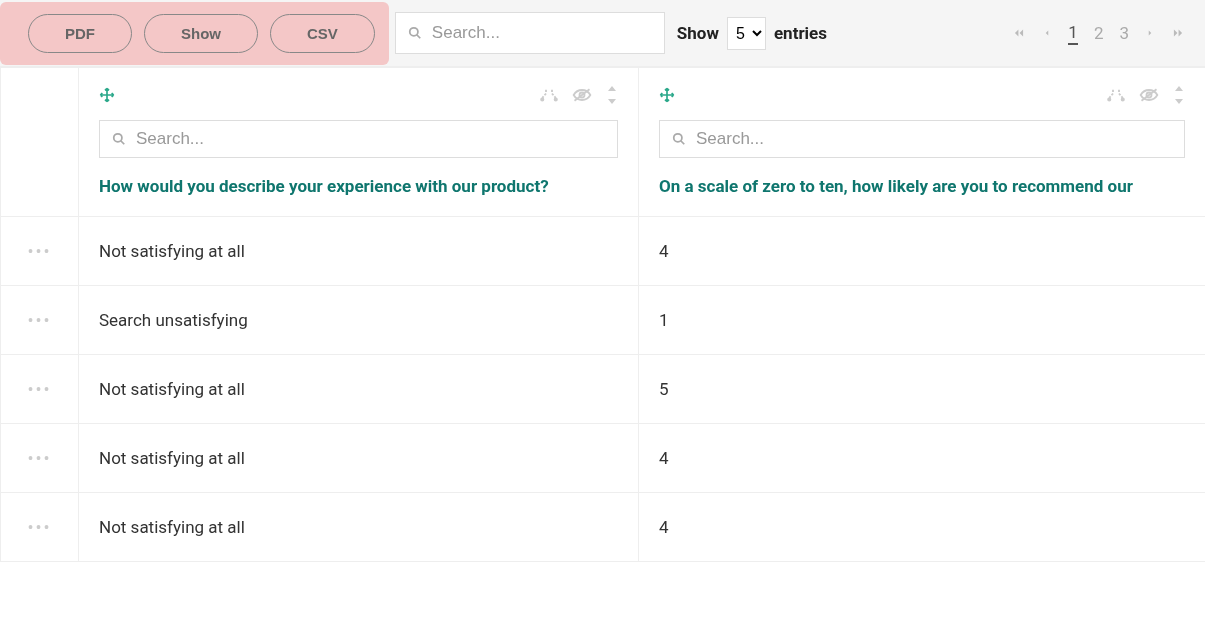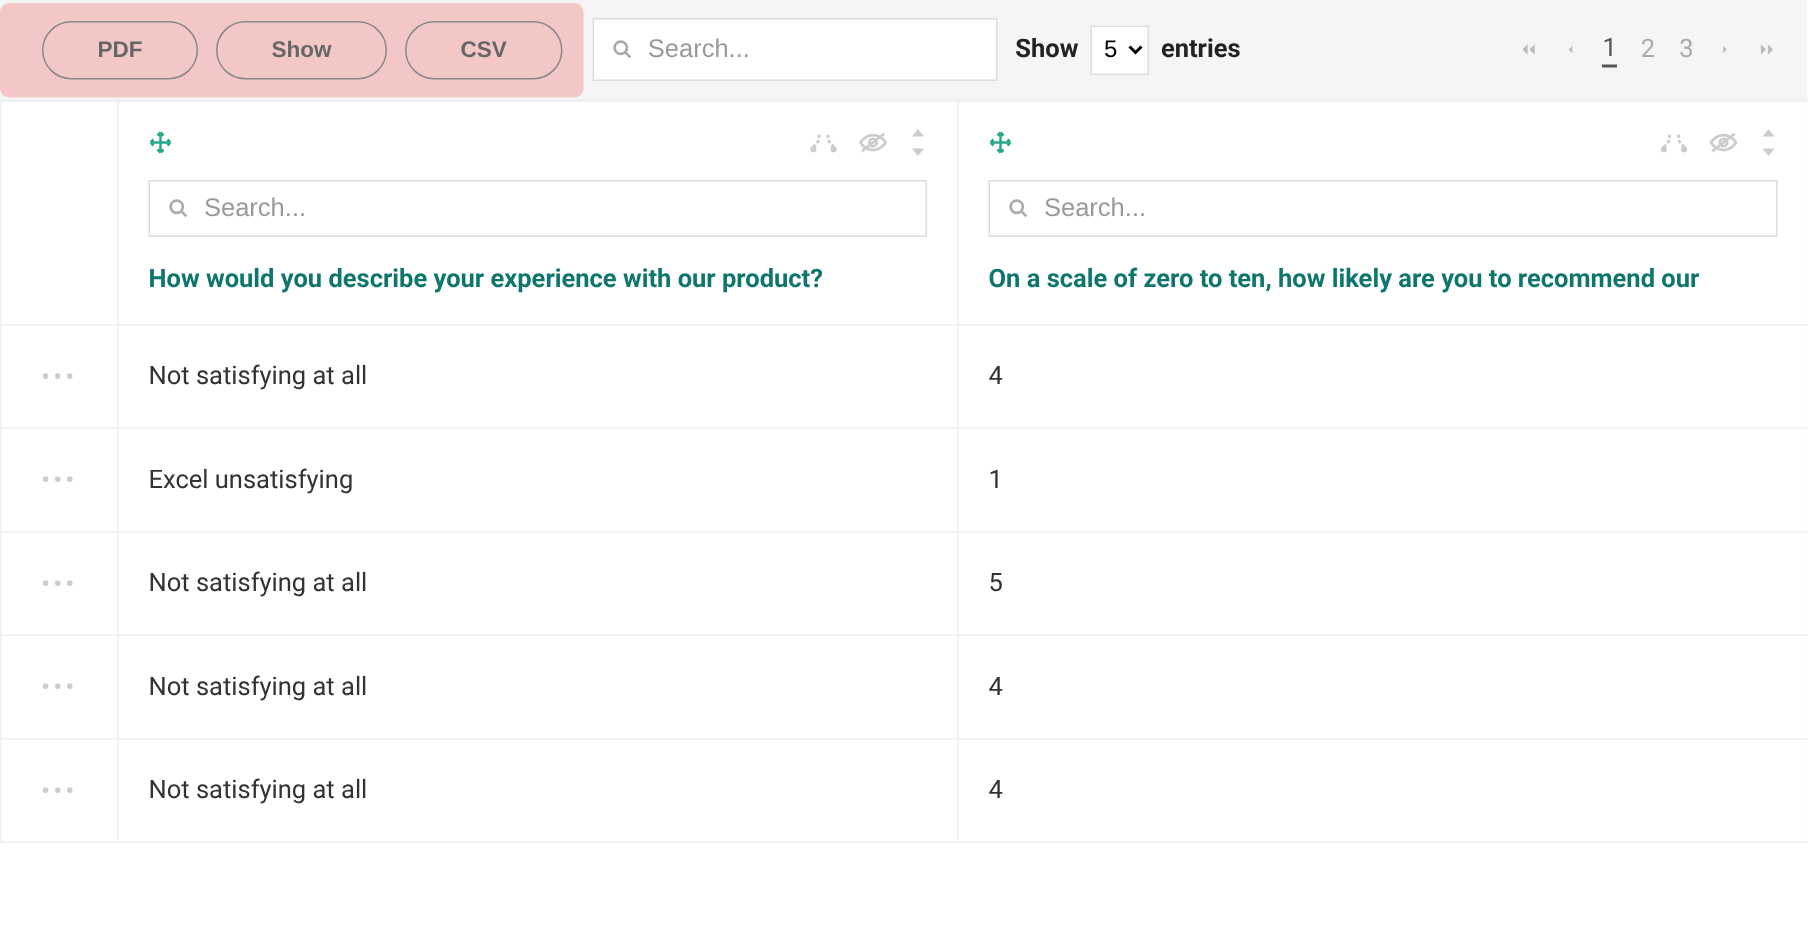--- a/index.html
+++ b/index.html
@@ -312,21 +312,21 @@
     </tr>
   </thead>
   <tbody id="tbody">
         <tr>
           <td class="row-handle">•••</td>
           <td class="data-cell">Not satisfying at all</td>
           <td class="data-cell">4</td>
         </tr>
         <tr>
           <td class="row-handle">•••</td>
-          <td class="data-cell">Excel unsatisfying</td>
+          <td class="data-cell">Search unsatisfying</td>
           <td class="data-cell">1</td>
         </tr>
         <tr>
           <td class="row-handle">•••</td>
           <td class="data-cell">Not satisfying at all</td>
           <td class="data-cell">5</td>
         </tr>
         <tr>
           <td class="row-handle">•••</td>
           <td class="data-cell">Not satisfying at all</td>

